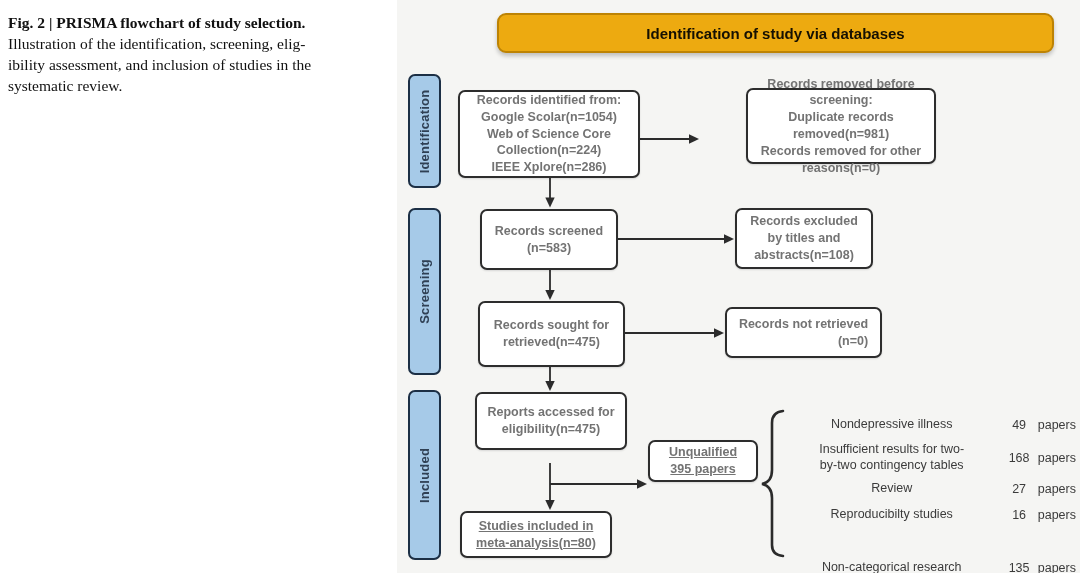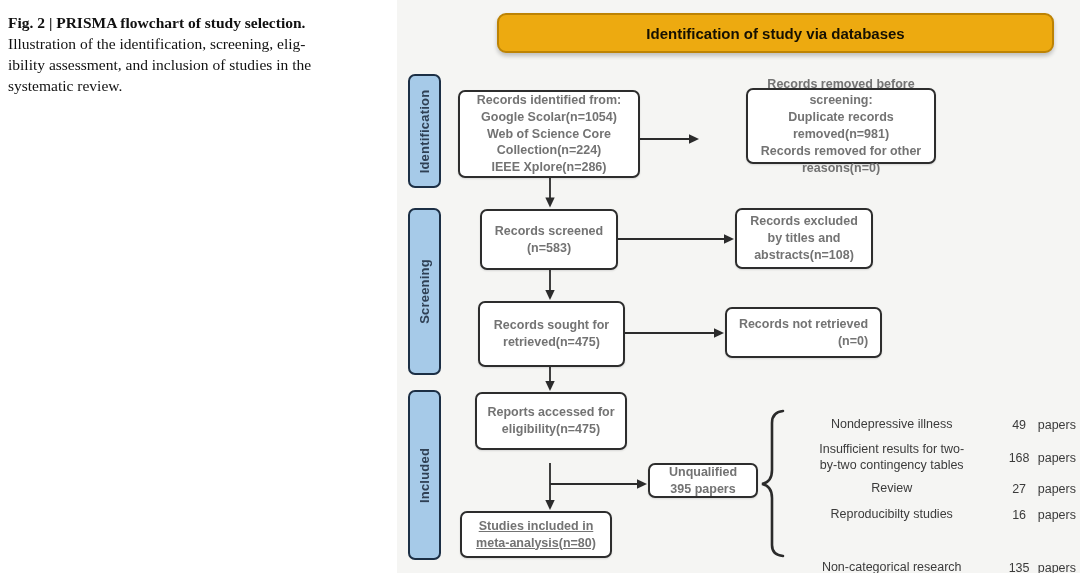--- a/index.html
+++ b/index.html
@@ -52,21 +52,21 @@
     font-size:12.5px; font-weight:bold; color:#737373; line-height:16.8px;
     box-shadow:0 1px 2px rgba(0,0,0,0.12);
   }
   .b-identified   { left:458px; top:90px;  width:182px; height:88px;  }
   .b-removed      { left:700px; top:88px;  width:190px; height:76px;margin-left:46px; }
   .b-screened     { left:480px; top:209px; width:138px; height:61px;  }
   .b-excluded     { left:735px; top:208px; width:138px; height:61px;  }
   .b-sought       { left:478px; top:301px; width:147px; height:66px;  }
   .b-notretrieved { left:725px; top:307px; width:157px; height:51px;text-align:right;  }
   .b-reports      { left:475px; top:392px; width:152px; height:58px;  }
-  .b-unqualified  { left:648px; top:463px; width:110px; height:35px;  }
+  .b-unqualified  { left:648px; top:440px; width:110px; height:42px;text-decoration:underline;  }
   .b-studies      { left:460px; top:511px; width:152px; height:47px;text-decoration:underline;  }
   
   .reason-row {
     position:absolute; left:780px; width:296px;
     transform:translateY(-50%);
     display:flex; align-items:center;
     font-size:12.5px; font-weight:normal; color:#3b3b3b;
   }
   .reason-label {
     width:228px; text-align:center; white-space:pre-line; line-height:15.5px;

